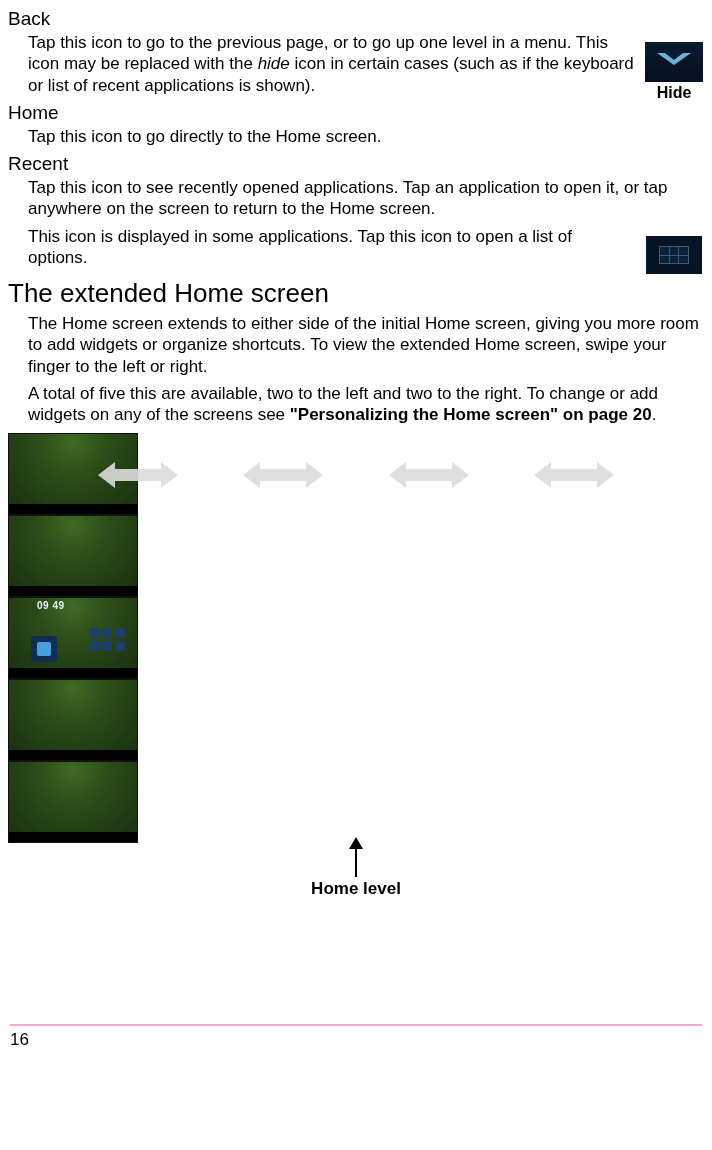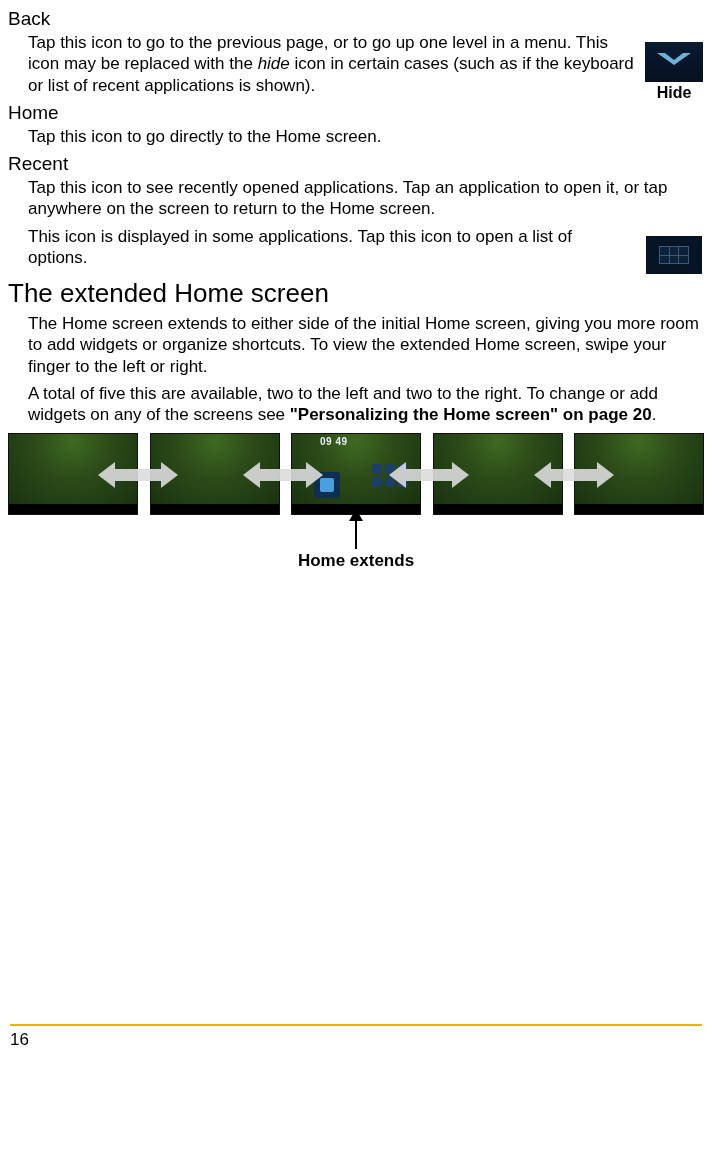--- a/index.html
+++ b/index.html
@@ -109,20 +109,21 @@
   .ref {
     font-weight: 700;
   }
 
   .screens-row {
     display: flex;
     justify-content: space-between;
     margin: 8px 0 0 0;
     position: relative;
     padding: 0 0;
+    flex-direction: column;
   }
   .screen {
     width: 130px;
     height: 82px;
     background: radial-gradient(circle at 50% 10%, #3f6a22 0%, #2b4a18 40%, #172f10 100%);
     position: relative;
     box-sizing: border-box;
     border: 1px solid #111;
     overflow: hidden;
   }
@@ -269,21 +270,21 @@
   }
 
   .footer {
     position: absolute;
     left: 0;
     right: 0;
     bottom: 12px;
     padding: 0 10px;
   }
   .footer-line {
-    border-top: 2px solid #eab308;
+    border-top: 2px solid #f9a8d4;
     padding-top: 4px;
     font-size: 17px;
   }
 </style>
 </head>
 <body>
 
 <div class="page">
 
   <div class="h3">Back</div>
@@ -364,20 +365,20 @@
       </div>
       <div class="dbl" style="margin-right:60px;">
         <div class="arr left"></div>
           <div class="arr right"></div>
       </div>
     </div>
   </div>
 
   <div class="pointer-block">
     <div class="up-arrow"></div>
-    <div class="pointer-label">Home extends</div>
+    <div class="pointer-label">Home level</div>
   </div>
 
   <div class="footer">
     <div class="footer-line">16</div>
   </div>
 
 </div>
 
 </body></html>

